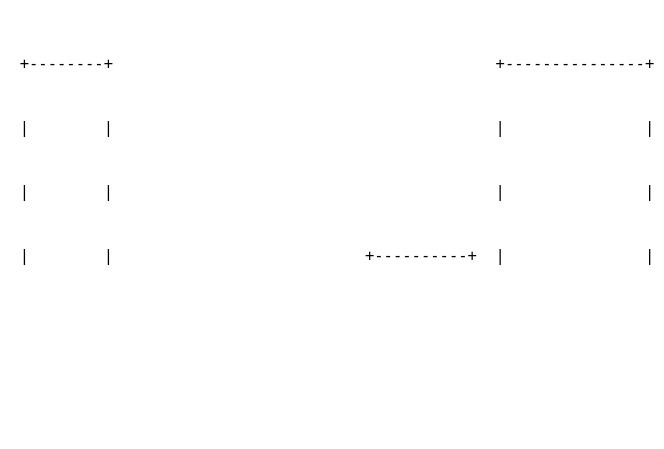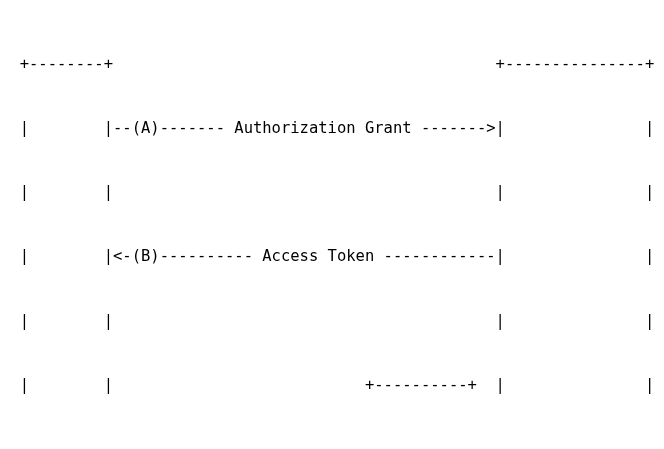--- a/index.html
+++ b/index.html
@@ -28,23 +28,21 @@
     height: 21.4px;
     white-space: pre;
   }
 </style>
 </head>
 <body>
 
 <div class="page">
   <div class="ascii-diagram">
     <div class="row">  +--------+                                         +---------------+</div>
-    <div class="row">  |        |--(A)------- Authorization Grant -------&gt;|               |</div>
     <div class="row">  |        |                                         |               |</div>
-    <div class="row">  |        |&lt;-(B)---------- Access Token ------------|               |</div>
     <div class="row">  |        |                                         |               |</div>
     <div class="row">  |        |                           +----------+  |               |</div>
     
     
     
     
     
     
     
     

